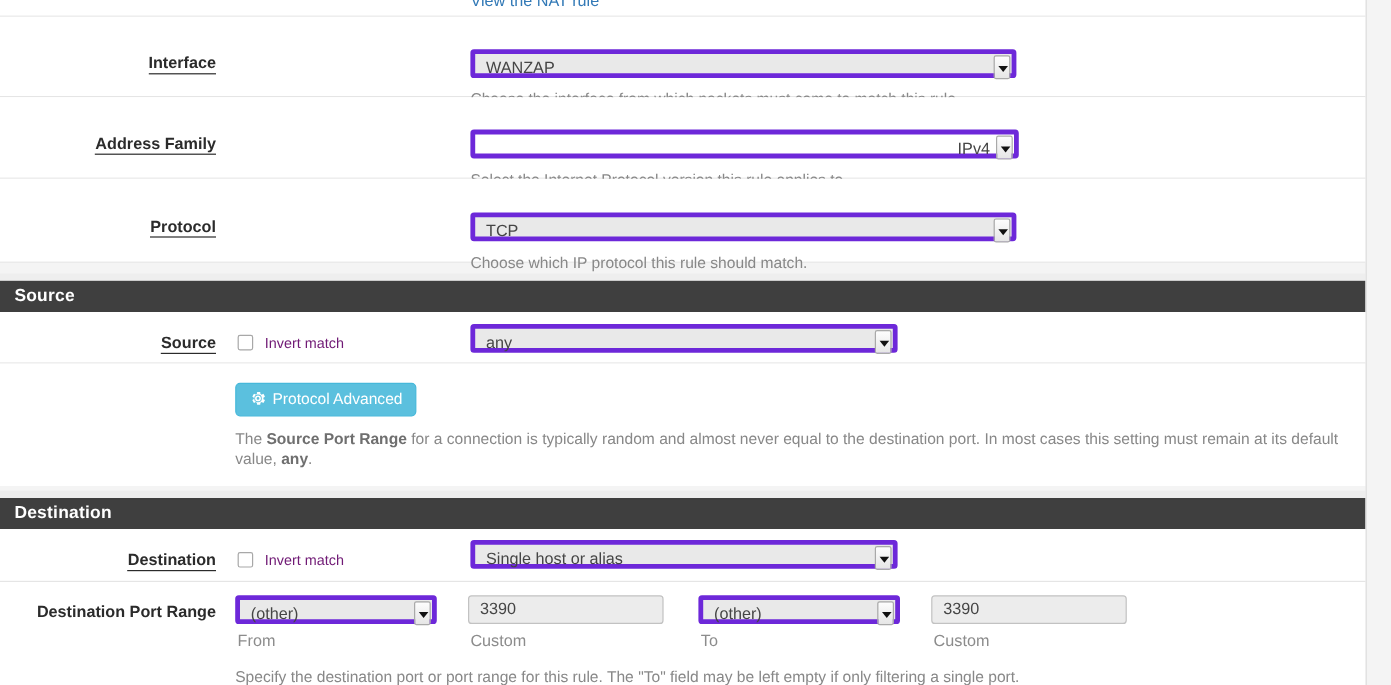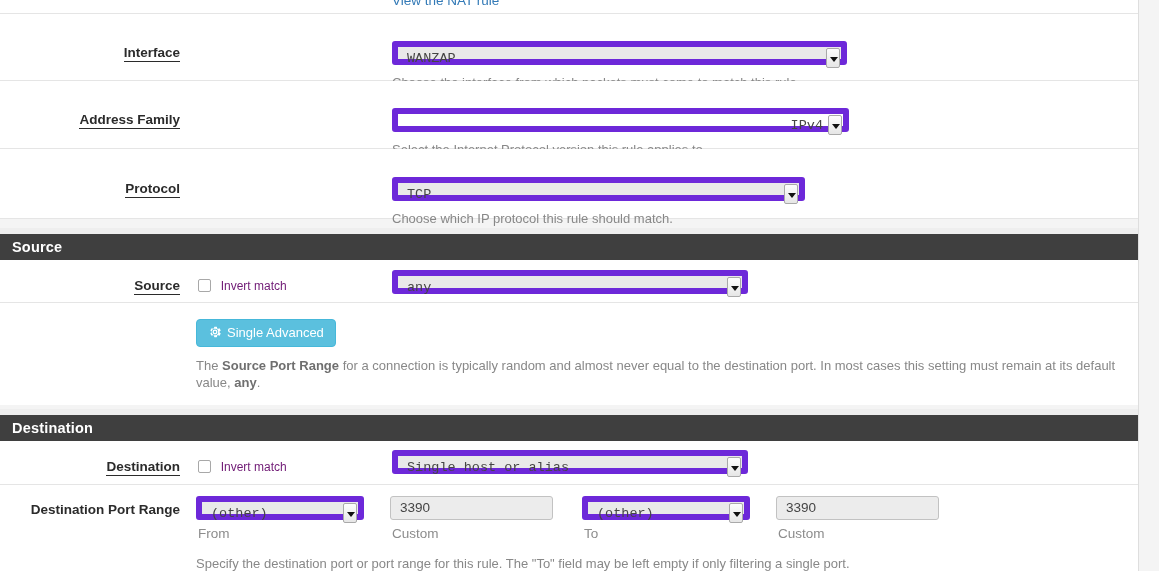--- a/index.html
+++ b/index.html
@@ -65,24 +65,23 @@
     text-decoration: none;
     font-size: 13.5px;
   }
 
   
   .sel {
     position: relative;
     display: inline-block;
     height: 24px;
     background: #e9e9e9;
-    border: 6px solid #6d28d9;
+    border: 4px solid #6d28d9;
     border-radius: 3px;
     vertical-align: top;
-    font-family: Liberation Mono, monospace;
   }
   .sel.white { background: #fff; }
   .sel .val {
     position: absolute;
     left: 9px; top: 0;
     right: 20px;
     height: 22px;
     line-height: 23px;
     font-size: 13.5px;
     color: #454545;
@@ -241,21 +240,21 @@
         </span>
       </div>
       <div class="ctl-col help" style="position:absolute;left:196px;top:60px;">Select the Internet Protocol version this rule applies to.</div>
     </div>
 
     <div class="row" style="height:70px;">
       <div class="label-col" style="top:32px;">
         <span class="lbl">Protocol</span>
       </div>
       <div class="ctl-col" style="position:absolute;left:196px;top:28px;">
-        <span class="sel" style="width:413px;">
+        <span class="sel" style="width:455px;">
           <span class="val">TCP</span>
           <span class="arrowbox"></span>
         </span>
       </div>
       <div class="ctl-col help" style="position:absolute;left:196px;top:61px;">Choose which IP protocol this rule should match.</div>
     </div>
 
   </div>
 
   <div class="secgap" style="top:228px;"></div>
@@ -280,21 +279,21 @@
     </div>
 
     <div class="row nb" style="height:102px;">
       <div style="position:absolute;left:196px;top:16px;">
         <span class="btn">
           <span class="gear">
             <svg width="14" height="14" viewBox="0 0 16 16" aria-hidden="true">
               <path fill="#ffffff" d="M8 5.2a2.8 2.8 0 100 5.6 2.8 2.8 0 000-5.6zm0 4.1a1.3 1.3 0 110-2.6 1.3 1.3 0 010 2.6z"></path>
               <path fill="#ffffff" d="M14.3 9.4l-1.2-.7c.05-.23.08-.46.08-.7s-.03-.47-.08-.7l1.2-.7a.45.45 0 00.17-.6l-1.2-2.1a.45.45 0 00-.6-.17l-1.2.7a5 5 0 00-1.2-.7V2.4a.45.45 0 00-.45-.45h-2.4a.45.45 0 00-.45.45v1.3a5 5 0 00-1.2.7l-1.2-.7a.45.45 0 00-.6.17l-1.2 2.1a.45.45 0 00.17.6l1.2.7c-.05.23-.08.46-.08.7s.03.47.08.7l-1.2.7a.45.45 0 00-.17.6l1.2 2.1c.12.21.39.29.6.17l1.2-.7a5 5 0 001.2.7v1.3c0 .25.2.45.45.45h2.4c.25 0 .45-.2.45-.45v-1.3a5 5 0 001.2-.7l1.2.7c.21.12.48.04.6-.17l1.2-2.1a.45.45 0 00-.17-.6zM8 11.6A3.6 3.6 0 1111.6 8 3.6 3.6 0 018 11.6z"></path>
             </svg>
-          </span><span>Single Advanced</span>
+          </span><span>Protocol Advanced</span>
         </span>
       </div>
       <div class="help" style="position:absolute;left:196px;top:54px;width:930px;">
         <span>The </span><b>Source Port Range</b><span> for a connection is typically random and almost never equal to the destination port. In most cases this setting must remain at its default value, </span><b>any</b><span>.</span>
       </div>
     </div>
 
   </div>
 
   <div class="secgap" style="top:409px;"></div>

